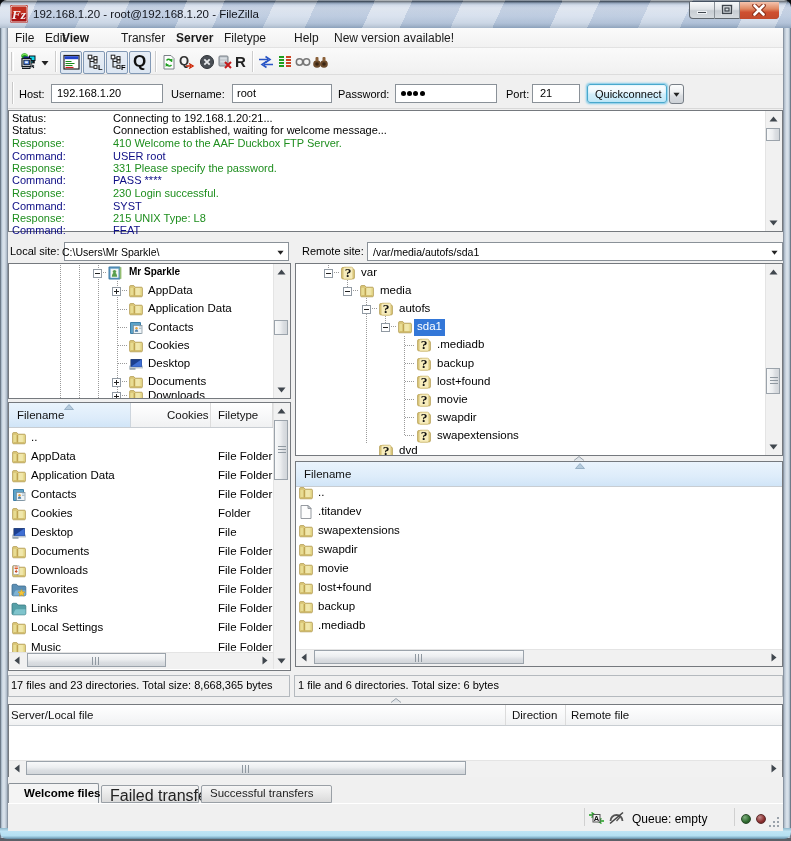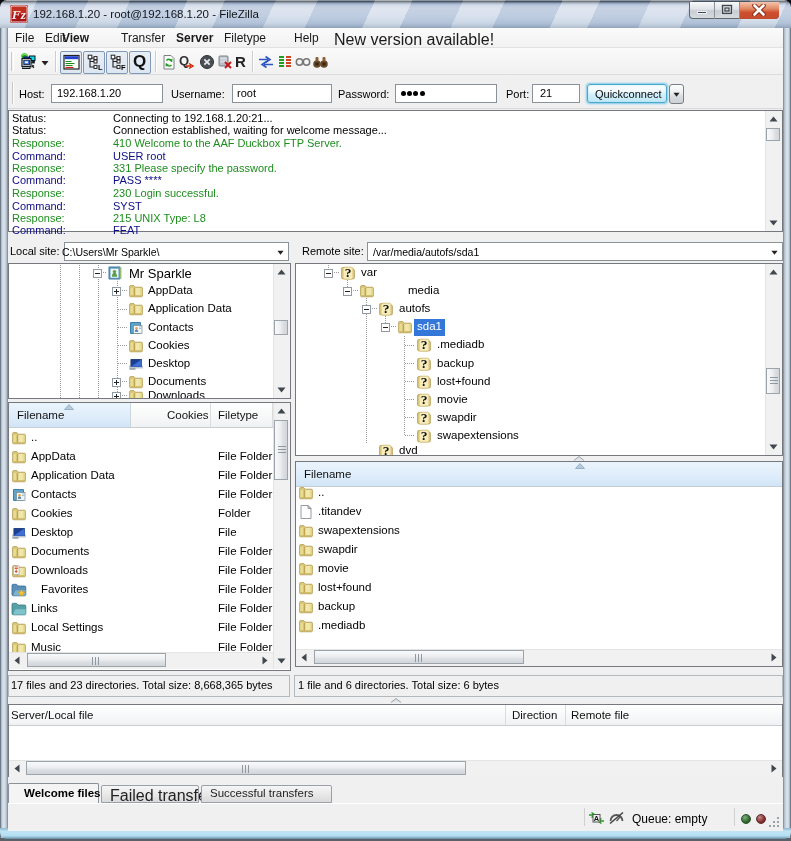--- a/index.html
+++ b/index.html
@@ -96,21 +96,21 @@
     <path d="M2.5 1.5 L11.5 10.5 M11.5 1.5 L2.5 10.5" stroke="#fff" stroke-width="2.6" stroke-linecap="round"></path>
   </svg>
 <div style="left:8px;top:28px;width:775px;height:20px;background:linear-gradient(#fbfbfb,#f1f1f1);"></div>
 <div style="position:absolute;left:15px;top:31px;font-size:12px;color:#1a1a1a;font-weight:normal;white-space:pre;">File</div>
 <div style="position:absolute;left:45px;top:31px;font-size:12px;color:#1a1a1a;font-weight:normal;white-space:pre;">Edit</div>
 <div style="position:absolute;left:62px;top:31px;font-size:12px;color:#1a1a1a;font-weight:bold;white-space:pre;">View</div>
 <div style="position:absolute;left:121px;top:31px;font-size:12px;color:#1a1a1a;font-weight:normal;white-space:pre;">Transfer</div>
 <div style="position:absolute;left:176px;top:31px;font-size:12px;color:#1a1a1a;font-weight:bold;white-space:pre;">Server</div>
 <div style="position:absolute;left:224px;top:31px;font-size:12px;color:#1a1a1a;font-weight:normal;white-space:pre;">Filetype</div>
 <div style="position:absolute;left:294px;top:31px;font-size:12px;color:#1a1a1a;font-weight:normal;white-space:pre;">Help</div>
-<div style="position:absolute;left:334px;top:31px;font-size:16px;color:#1a1a1a;font-weight:normal;white-space:pre;">New version available!</div>
+<div style="position:absolute;left:334px;top:31px;font-size:12px;color:#1a1a1a;font-weight:normal;white-space:pre;">New version available!</div>
 <div style="left:8px;top:47px;width:775px;height:1px;background:#e2e2e2;"></div>
 <div style="left:8px;top:48px;width:775px;height:27px;background:linear-gradient(#fafafa,#f0f0f0);"></div>
 <div style="left:8px;top:74px;width:775px;height:1px;background:#dcdcdc;"></div>
 <div style="left:11px;top:52px;width:1px;height:19px;background:#c8c8c8;box-shadow:2px 0 0 #fff;"></div>
 <svg style="position:absolute;left:19px;top:52px" width="19" height="20" viewBox="0 0 19 20">
 <ellipse cx="5.5" cy="3.8" rx="3.2" ry="2.6" fill="#18a018"></ellipse>
     <path d="M3 3.5 Q5.5 1.2 8.2 3.2" stroke="#7fe05a" stroke-width="1.2" fill="none"></path>
 <rect x="4.5" y="4.5" width="10" height="3" fill="#181f8f"></rect>
 <rect x="10.5" y="4" width="5.5" height="4.5" fill="#0dd8ec" stroke="#06141c" stroke-width="1"></rect>
 <rect x="10.8" y="8.8" width="5" height="2.6" fill="#10181f"></rect>
@@ -277,21 +277,21 @@
 <div style="left:118px;top:363px;width:9px;height:1px;background-image:repeating-linear-gradient(90deg,#9a9a9a 0 1px,transparent 1px 2px);"></div>
 <div style="left:122px;top:381px;width:5px;height:1px;background-image:repeating-linear-gradient(90deg,#9a9a9a 0 1px,transparent 1px 2px);"></div>
 <div style="left:122px;top:395px;width:5px;height:1px;background-image:repeating-linear-gradient(90deg,#9a9a9a 0 1px,transparent 1px 2px);"></div>
 <svg style="position:absolute;left:93px;top:269px" width="9" height="9" viewBox="0 0 9 9">
     <rect x="0.5" y="0.5" width="8" height="8" fill="#fff" stroke="#919aa3"></rect>
     <path d="M2 4.5 h5" stroke="#222" stroke-width="1"></path>
   </svg>
 <svg style="position:absolute;left:107px;top:265px" width="16" height="16" viewBox="0 0 16 16">
     <use href="#user"></use>
   </svg>
-<div style="position:absolute;left:129px;top:266px;font-size:13px;color:#000;font-weight:normal;white-space:pre;">Mr Sparkle</div>
+<div style="position:absolute;left:129px;top:266px;font-size:10px;color:#000;font-weight:bold;white-space:pre;">Mr Sparkle</div>
 <svg style="position:absolute;left:112px;top:287px" width="9" height="9" viewBox="0 0 9 9">
     <rect x="0.5" y="0.5" width="8" height="8" fill="#fff" stroke="#919aa3"></rect>
     <path d="M2 4.5 h5 M4.5 2 v5" stroke="#222" stroke-width="1"></path>
   </svg>
 <svg style="position:absolute;left:128px;top:283px" width="16" height="16" viewBox="0 0 16 16">
     <use href="#folder"></use>
   </svg>
 <div style="position:absolute;left:148px;top:284px;font-size:11.5px;color:#000;font-weight:normal;white-space:pre;">AppData</div>
 <svg style="position:absolute;left:128px;top:301px" width="16" height="16" viewBox="0 0 16 16">
     <use href="#folder"></use>
@@ -357,21 +357,21 @@
     <path d="M2 4.5 h5" stroke="#222" stroke-width="1"></path>
   </svg>
 <div style="position:absolute;left:361px;top:266px;font-size:11.5px;color:#000;font-weight:normal;white-space:pre;">var</div>
 <svg style="position:absolute;left:340px;top:265px" width="16" height="16" viewBox="0 0 16 16">
     <use href="#qfolder"></use>
   </svg>
 <svg style="position:absolute;left:343px;top:287px" width="9" height="9" viewBox="0 0 9 9">
     <rect x="0.5" y="0.5" width="8" height="8" fill="#fff" stroke="#919aa3"></rect>
     <path d="M2 4.5 h5" stroke="#222" stroke-width="1"></path>
   </svg>
-<div style="position:absolute;left:380px;top:284px;font-size:11.5px;color:#000;font-weight:normal;white-space:pre;margin-left:28px;">media</div>
+<div style="position:absolute;left:380px;top:284px;font-size:11.5px;color:#000;font-weight:normal;white-space:pre;">media</div>
 <svg style="position:absolute;left:359px;top:283px" width="16" height="16" viewBox="0 0 16 16">
     <use href="#folder"></use>
   </svg>
 <svg style="position:absolute;left:362px;top:305px" width="9" height="9" viewBox="0 0 9 9">
     <rect x="0.5" y="0.5" width="8" height="8" fill="#fff" stroke="#919aa3"></rect>
     <path d="M2 4.5 h5" stroke="#222" stroke-width="1"></path>
   </svg>
 <div style="position:absolute;left:399px;top:302px;font-size:11.5px;color:#000;font-weight:normal;white-space:pre;">autofs</div>
 <svg style="position:absolute;left:378px;top:301px" width="16" height="16" viewBox="0 0 16 16">
     <use href="#qfolder"></use>
@@ -472,21 +472,21 @@
 <div style="position:absolute;left:31px;top:545px;font-size:11.5px;color:#000;font-weight:normal;white-space:pre;">Documents</div>
 <div style="position:absolute;left:218px;top:545px;font-size:11.5px;color:#000;font-weight:normal;white-space:pre;">File Folder</div>
 <svg style="position:absolute;left:11px;top:563px" width="16" height="16" viewBox="0 0 16 16">
     <use href="#downloads"></use>
   </svg>
 <div style="position:absolute;left:31px;top:564px;font-size:11.5px;color:#000;font-weight:normal;white-space:pre;">Downloads</div>
 <div style="position:absolute;left:218px;top:564px;font-size:11.5px;color:#000;font-weight:normal;white-space:pre;">File Folder</div>
 <svg style="position:absolute;left:11px;top:582px" width="16" height="16" viewBox="0 0 16 16">
     <use href="#favorites"></use>
   </svg>
-<div style="position:absolute;left:31px;top:583px;font-size:11.5px;color:#000;font-weight:normal;white-space:pre;margin-left:10px;">Favorites</div>
+<div style="position:absolute;left:31px;top:583px;font-size:11.5px;color:#000;font-weight:normal;white-space:pre;">Favorites</div>
 <div style="position:absolute;left:218px;top:583px;font-size:11.5px;color:#000;font-weight:normal;white-space:pre;">File Folder</div>
 <svg style="position:absolute;left:11px;top:601px" width="16" height="16" viewBox="0 0 16 16">
     <use href="#links"></use>
   </svg>
 <div style="position:absolute;left:31px;top:602px;font-size:11.5px;color:#000;font-weight:normal;white-space:pre;">Links</div>
 <div style="position:absolute;left:218px;top:602px;font-size:11.5px;color:#000;font-weight:normal;white-space:pre;">File Folder</div>
 <svg style="position:absolute;left:11px;top:620px" width="16" height="16" viewBox="0 0 16 16">
     <use href="#folder"></use>
   </svg>
 <div style="position:absolute;left:31px;top:621px;font-size:11.5px;color:#000;font-weight:normal;white-space:pre;">Local Settings</div>

